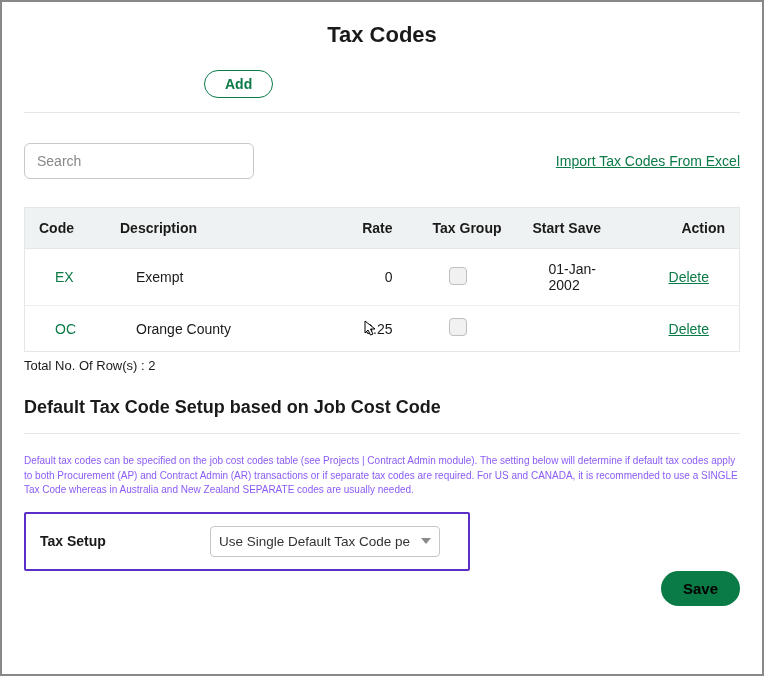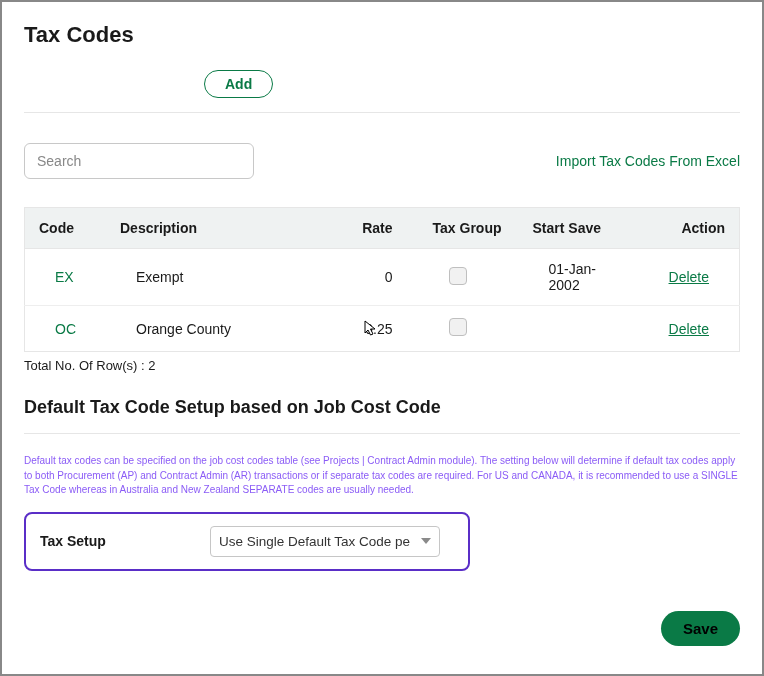--- a/index.html
+++ b/index.html
@@ -1,40 +1,40 @@
 <!DOCTYPE html>
 <html><head>
   <meta charset="utf-8">
   <style>
     * { box-sizing: border-box; margin: 0; padding: 0; }
     body { font-family: -apple-system, BlinkMacSystemFont, "Segoe UI", Arial, sans-serif; background: #fff; color: #1a1a1a; }
     .window { width: 764px; height: 676px; border: 2px solid #888; padding: 20px 22px; }
-    .page-title { font-size: 22px; font-weight: 700; margin-bottom: 22px; }
+    .page-title { font-size: 22px; font-weight: 700; margin-bottom: 22px; text-align: center; }
     .add-row { display: flex; padding-left: 180px; margin-bottom: 14px; }
     .add-btn { border: 1.5px solid #0a7a46; color: #0a7a46; background: #fff; border-radius: 18px; padding: 5px 20px; font-size: 14px; font-weight: 600; cursor: pointer; }
     .divider { border: none; border-top: 1px solid #e6e6e6; margin: 0; }
     .search-row { display: flex; justify-content: space-between; align-items: center; margin: 30px 0 28px 0; gap: 8px; }
     .search-input { width: 230px; padding: 9px 12px; border: 1px solid #c8c8c8; border-radius: 6px; font-size: 14px; color: #666; }
     .search-input::placeholder { color: #888; }
-    .import-link { color: #0a7a46; font-size: 14px; cursor: pointer; }
+    .import-link { color: #0a7a46; text-decoration: underline; font-size: 14px; cursor: pointer; }
     table.tax-table { width: 100%; border-collapse: collapse; border: 1px solid #e6e6e6; }
     table.tax-table thead th { background: #eff2f2; text-align: left; padding: 12px 14px; font-size: 14px; font-weight: 600; border-bottom: 1px solid #e6e6e6; }
     table.tax-table thead th.col-rate { text-align: right; padding-right: 26px; }
     table.tax-table thead th.col-action { text-align: right; }
     table.tax-table tbody td { padding: 12px 30px; font-size: 14px; border-bottom: 1px solid #eee; vertical-align: middle; }
     table.tax-table tbody tr:last-child td { border-bottom: none; }
     .code-link { color: #0a7a46; font-weight: 500; cursor: pointer; }
     .td-rate { text-align: right; padding-right: 26px !important; position: relative; }
     .td-action { text-align: right; }
     .tg-checkbox { width: 18px; height: 18px; border: 1px solid #bfbfbf; background: #f1f1f1; border-radius: 4px; display: inline-block; }
     .delete-link { color: #0a7a46; text-decoration: underline; cursor: pointer; }
     .total-row { font-size: 13px; margin: 6px 0 24px 0; }
     .section-title { font-size: 18px; font-weight: 700; margin-bottom: 15px; }
     .desc-text { font-size: 10px; color: #8b5cf6; line-height: 1.45; margin: 20px 0 14px 0; }
-    .tax-setup-wrap { border: 2.5px solid #5a2ec7; border-radius: 8px; padding: 12px 14px; display: flex; align-items: center; width: 446px; margin-bottom: 40px; }
+    .tax-setup-wrap { border: 2.5px solid #5a2ec7; border-radius: 2px; padding: 12px 14px; display: flex; align-items: center; width: 446px; }
     .tax-setup-label { font-size: 14px; font-weight: 600; width: 170px; }
     .tax-setup-select { border: 1px solid #c6c6c6; border-radius: 4px; padding: 7px 8px; width: 230px; display: flex; align-items: center; justify-content: space-between; cursor: pointer; background: #fff; }
     .tax-setup-select span { font-size: 13.5px; white-space: nowrap; overflow: hidden; text-overflow: clip; color: #333; }
     .caret { width: 0; height: 0; border-left: 5px solid transparent; border-right: 5px solid transparent; border-top: 6px solid #8a8a8a; margin-left: 6px; flex-shrink: 0; }
     .save-row { display: flex; justify-content: flex-end; }
     .save-btn { background: #0a7a46; color: #000000; border: none; border-radius: 20px; padding: 9px 22px; font-size: 15px; font-weight: 600; cursor: pointer; }
     .cursor-icon { position: absolute; right: 42px; top: 50%; transform: translateY(-50%); pointer-events: none; }
   </style>
 </head>
 <body>

